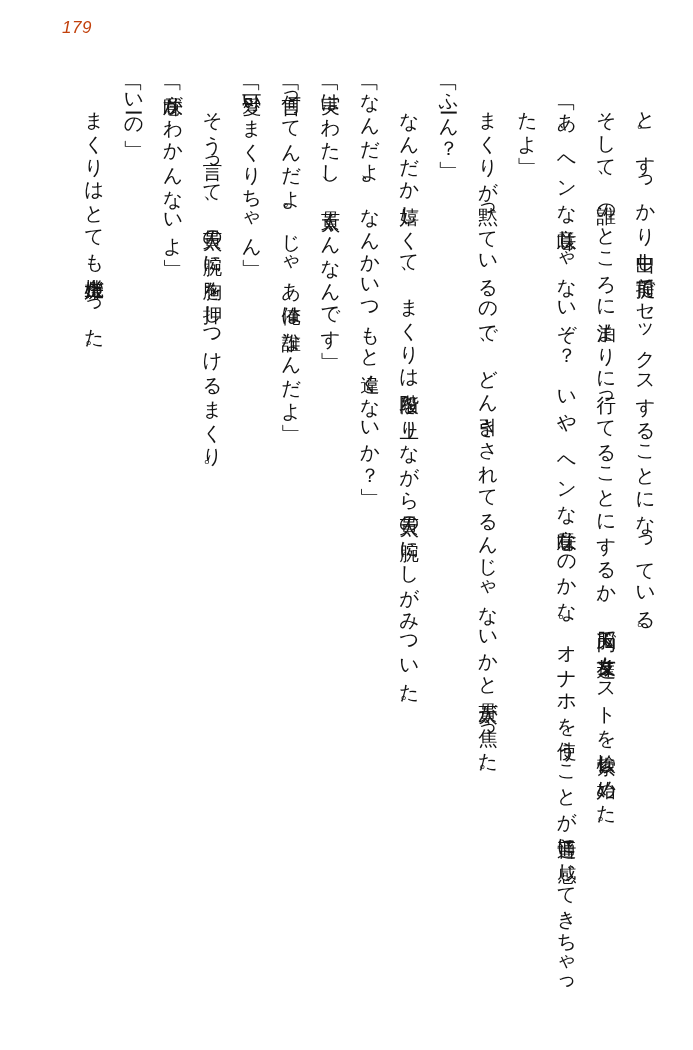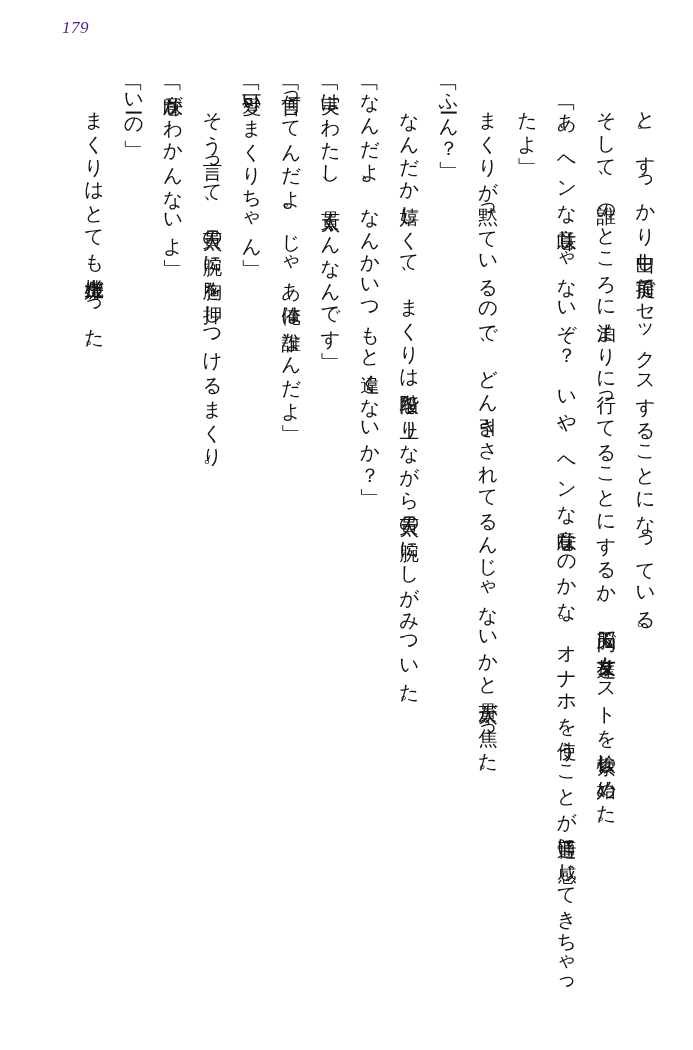--- a/index.html
+++ b/index.html
@@ -16,24 +16,24 @@
     width: 693px;
     height: 1050px;
     background: #ffffff;
     overflow: hidden;
     box-sizing: border-box;
   }
   .page-number {
     position: absolute;
     top: 18px;
     left: 62px;
-    font-family: Liberation Serif, serif;
+    font-family: Liberation Sans, sans-serif;
     font-style: italic;
     font-size: 17px;
-    color: #4c1d95;
+    color: #c2410c;
     letter-spacing: 0.5px;
   }
   .text-body {
     position: absolute;
     top: 78px;
     left: 52px;
     right: 28px;
     height: 930px;
     writing-mode: vertical-rl;
     -webkit-writing-mode: vertical-rl;

